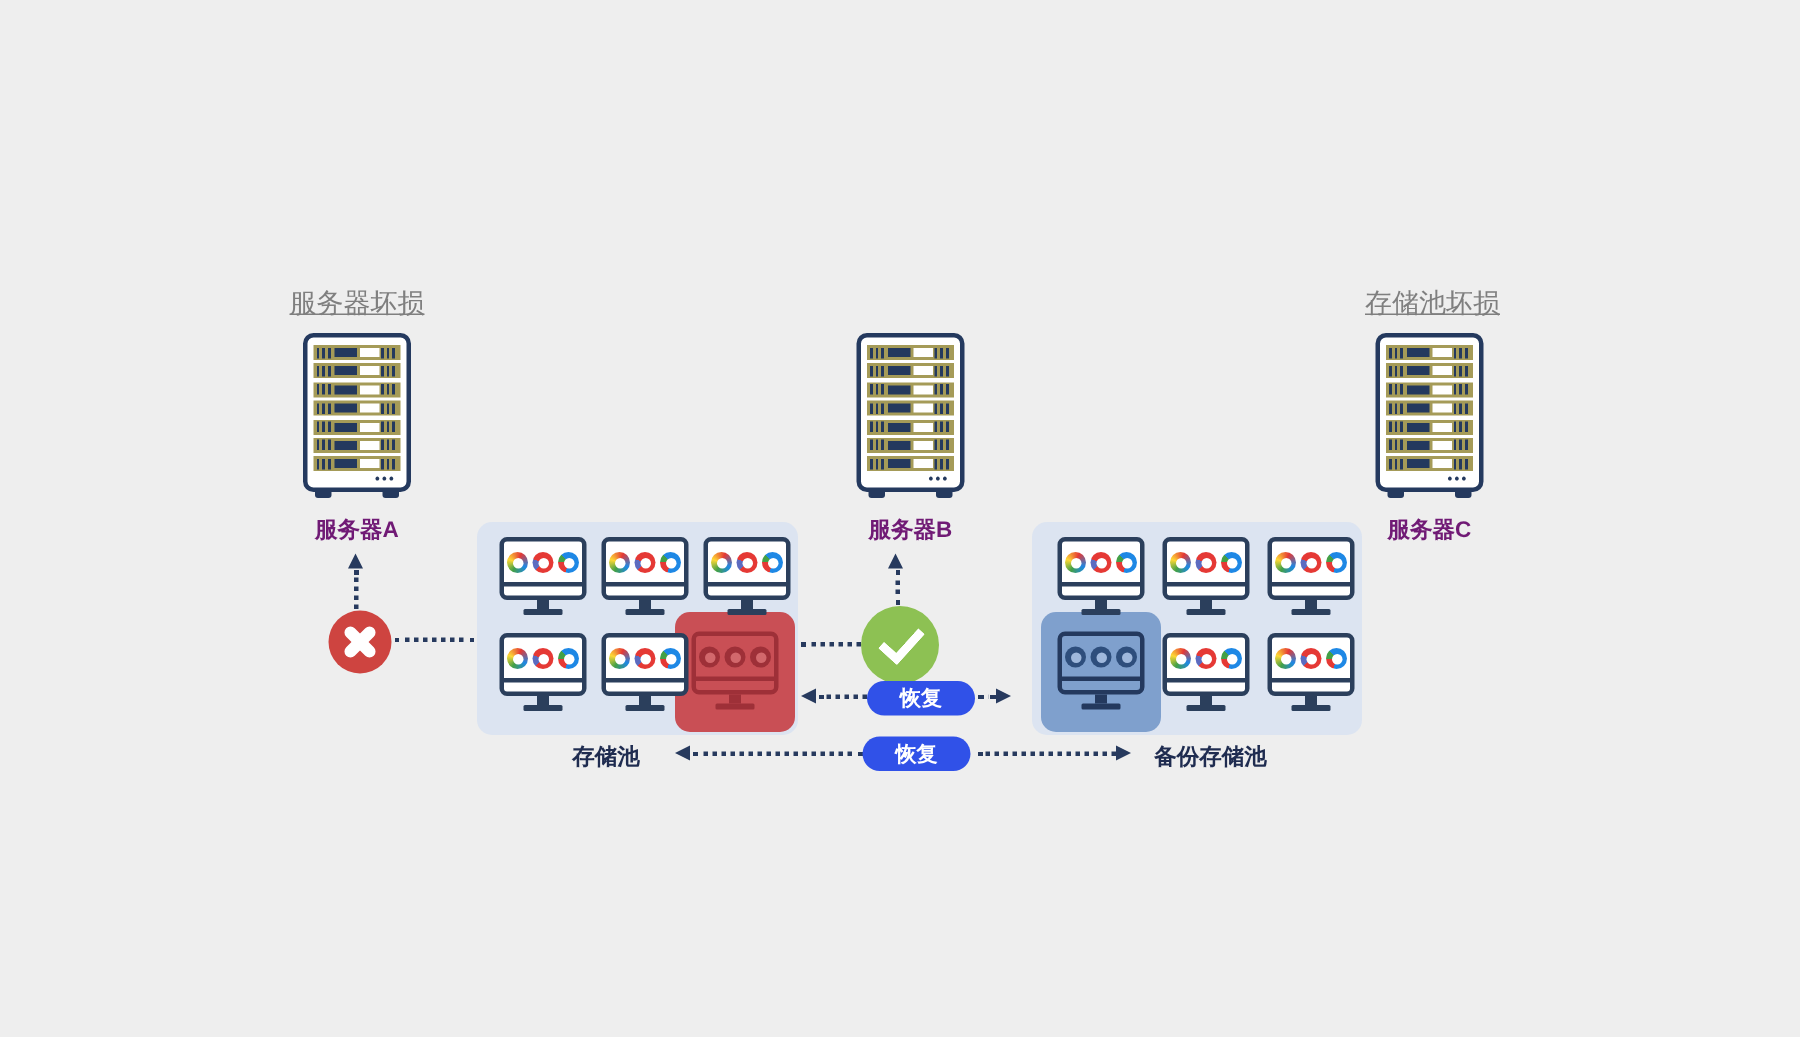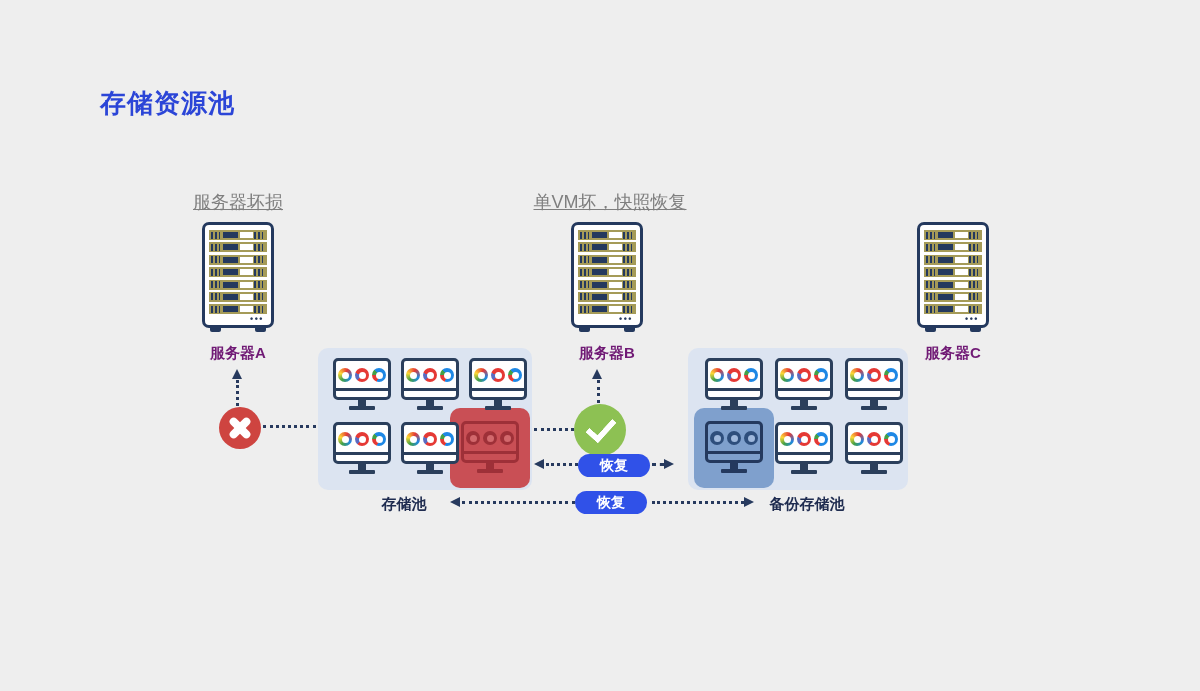--- a/index.html
+++ b/index.html
@@ -147,24 +147,23 @@
     position:absolute; left:196px; top:556px; width:856px; height:40px;
     background:#2141D8; border-radius:2px; box-sizing:border-box;
     color:#FFFFFF; font-size:16px; font-weight:bold; line-height:40px; padding-left:16px;
   }
 </style>
 </head>
 <body>
 
 <div class="slide">
 
-  <div class="title">存储资源池</div>
 
   <div class="caption cap1">服务器坏损</div>
-  <div class="caption cap2">单VM坏，快照恢复</div>
+  <div class="caption cap3">存储池坏损</div>
 
   <div class="rack rack-a">
       <div class="slat">
         <span class="grill"></span>
         <span class="blk"></span>
         <span class="wht"></span>
         <span class="grill"></span>
       </div>
       <div class="slat">
         <span class="grill"></span>

